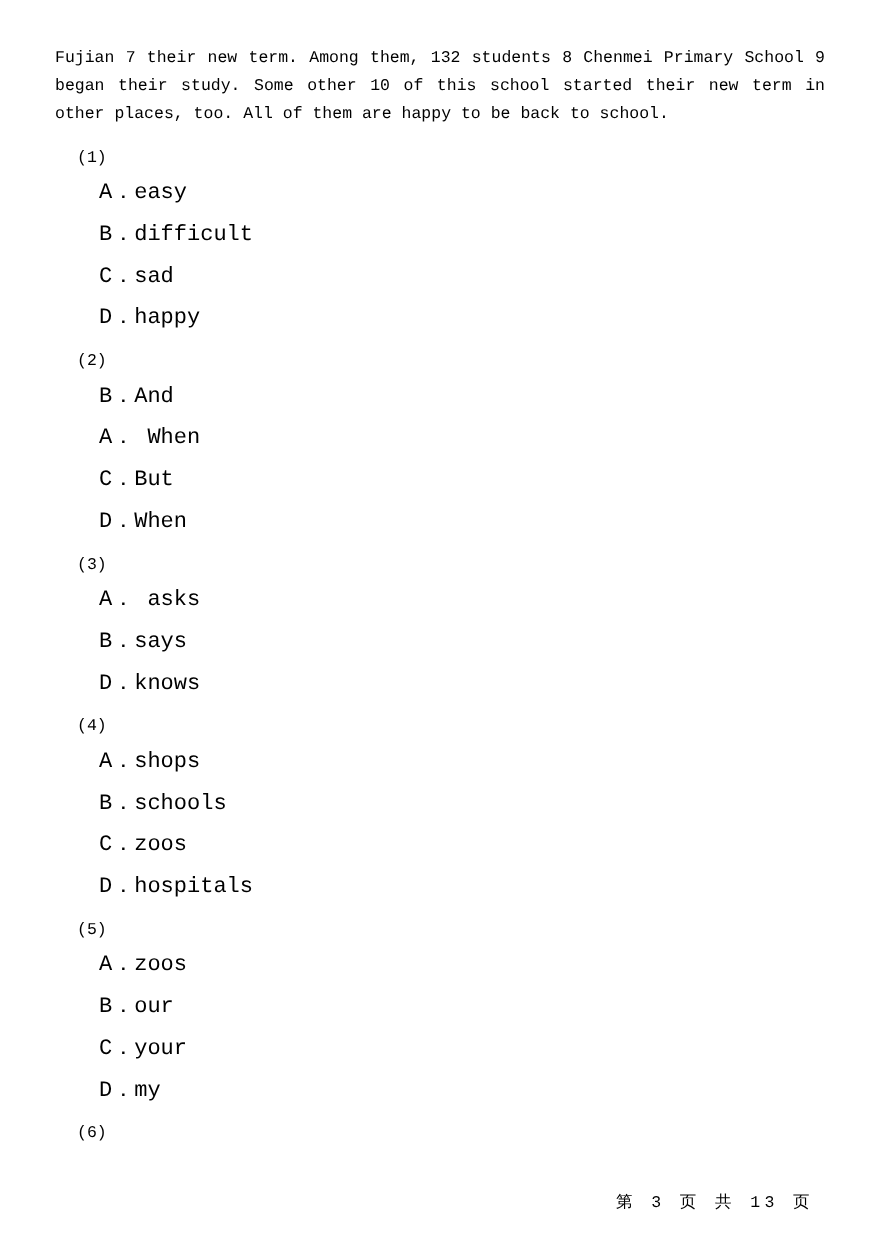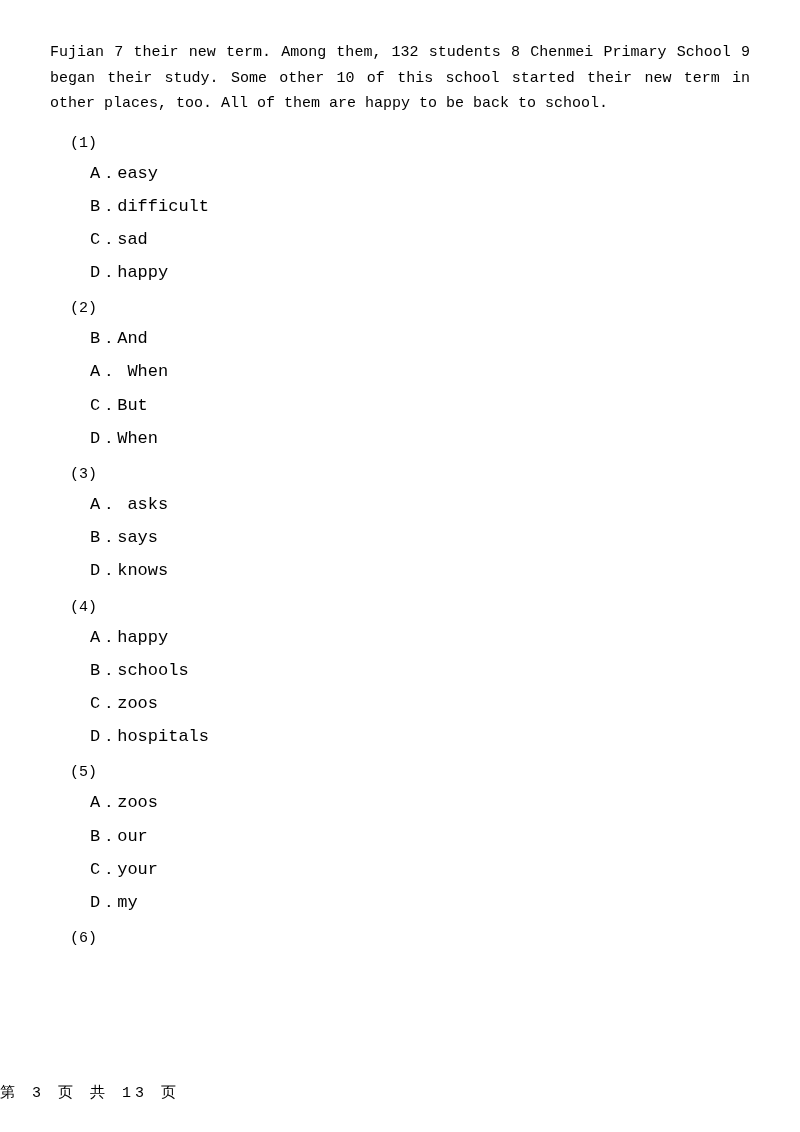--- a/index.html
+++ b/index.html
@@ -23,29 +23,29 @@
     }
     .question-number {
       margin-left: 20px;
       margin-top: 14px;
       margin-bottom: 8px;
       font-size: 15px;
     }
     .option {
       margin-left: 40px;
       margin-bottom: 6px;
-      font-size: 17px;
+      font-size: 20px;
       line-height: 1.6;
     }
     .page-footer {
       position: absolute;
       bottom: 30px;
       left: 0;
       width: 740px;
-      text-align: left;
+      text-align: right;
       font-size: 15px;
       letter-spacing: 4px;
     }
   </style>
 </head>
 <body>
 
 <div class="passage">Fujian 7 their new term.  Among them, 132 students 8 Chenmei Primary School 9 began their study. Some other 10 of this school started their new term in other places, too. All of them are happy to be back to school.</div>
 
 <div id="questions-container">
@@ -57,21 +57,21 @@
     <div class="question-number">(2)</div>
     <div class="option">B．And</div>
     <div class="option">A．  When</div>
     <div class="option">C．But</div>
     <div class="option">D．When</div>
     <div class="question-number">(3)</div>
     <div class="option">A．  asks</div>
     <div class="option">B．says</div>
     <div class="option">D．knows</div>
     <div class="question-number">(4)</div>
-    <div class="option">A．happy</div>
+    <div class="option">A．shops</div>
     <div class="option">B．schools</div>
     <div class="option">C．zoos</div>
     <div class="option">D．hospitals</div>
     <div class="question-number">(5)</div>
     <div class="option">A．zoos</div>
     <div class="option">B．our</div>
     <div class="option">C．your</div>
     <div class="option">D．my</div>
     <div class="question-number">(6)</div>
   </div>

